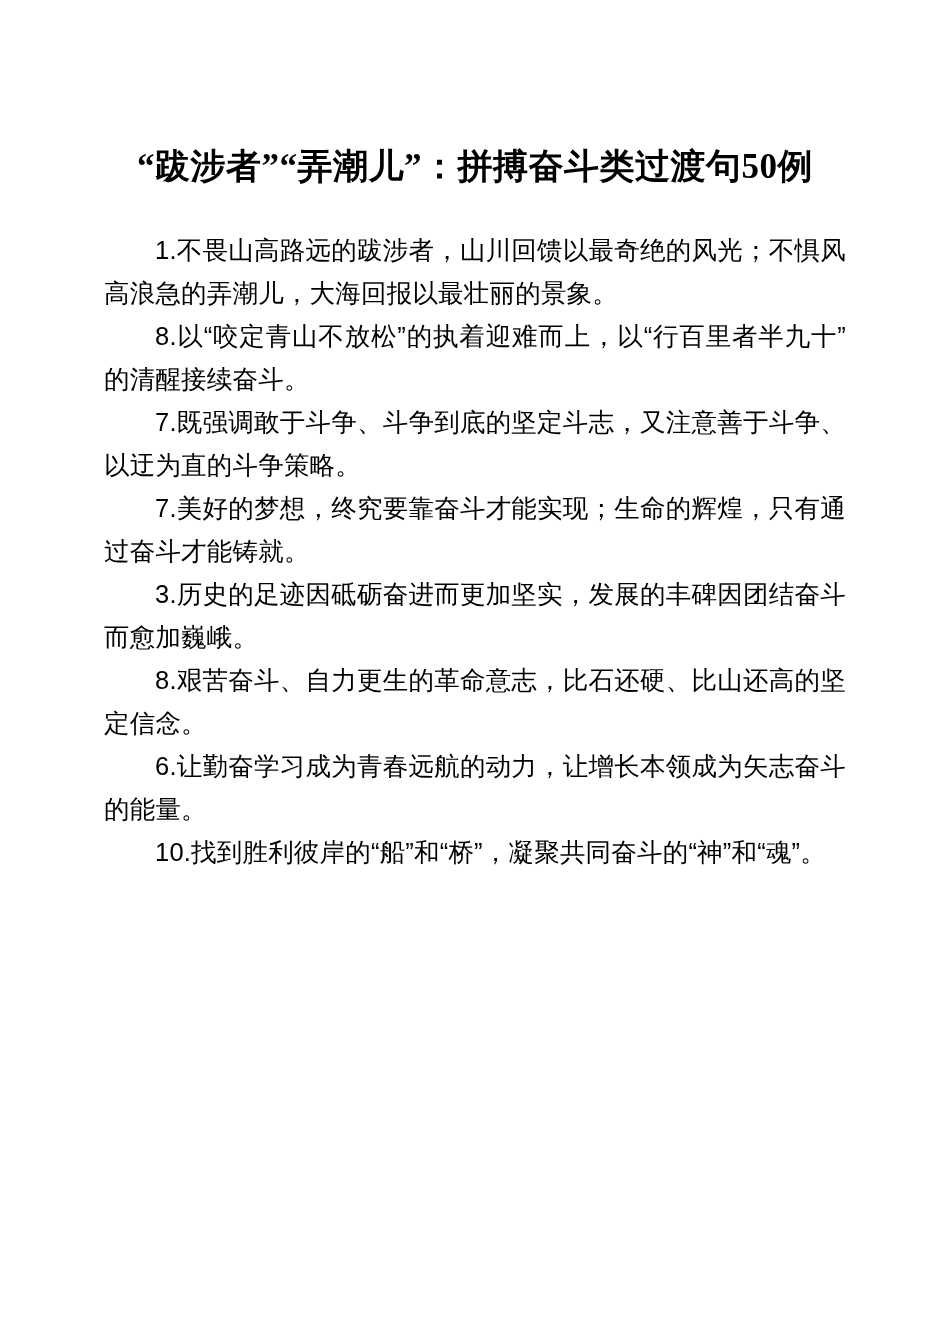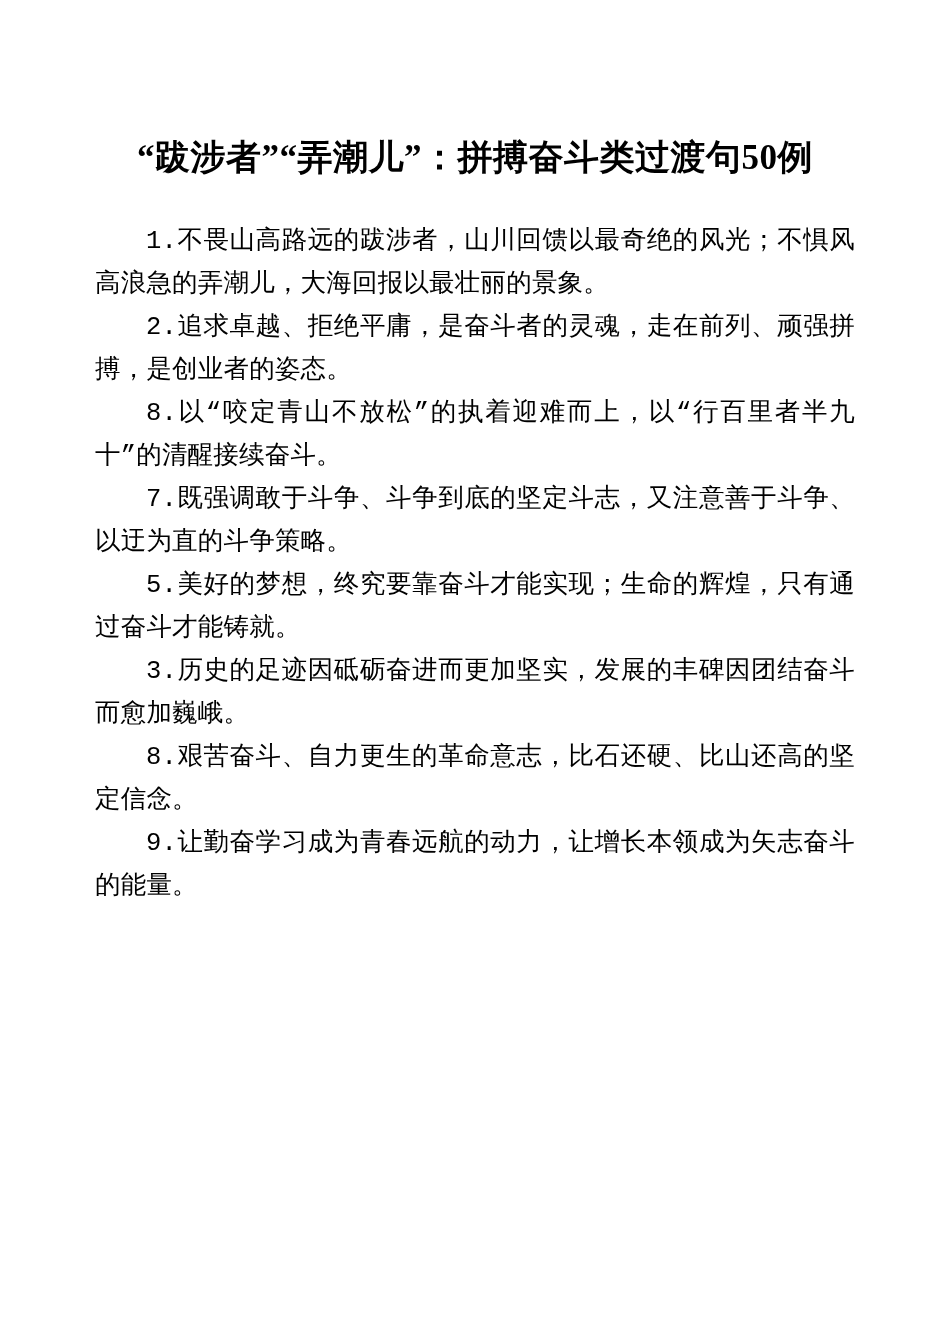--- a/index.html
+++ b/index.html
@@ -16,21 +16,21 @@
     color: #000000;
     -webkit-font-smoothing: antialiased;
   }
 
   .page {
     position: relative;
     width: 950px;
     height: 1116px;
     background: #ffffff;
     box-sizing: border-box;
-    padding: 3px;
+    padding: 12px;
   }
 
   
   .doc-title {
     margin: 0;
     padding: 0 92px;
     padding-top: 128px;
     font-family: "Liberation Serif", "DejaVu Serif", serif;
     font-weight: bold;
     font-size: 35px;
@@ -44,42 +44,42 @@
   
   .doc-body {
     margin: 0;
     padding: 0 92px;
     padding-top: 36px;
   }
 
   .para {
     margin: 0;
     padding: 0;
-    font-family: Liberation Mono, monospace;
+    font-family: Liberation Sans, sans-serif;
     font-size: 25.5px;
     line-height: 43px;
     text-align: justify;
     text-justify: inter-ideograph;
     text-indent: 51px;
     color: #000000;
     word-break: break-all;
     letter-spacing: 0.2px;
   }
 </style>
 </head>
 <body>
 
 <div class="page">
 
   <h1 class="doc-title">“跋涉者”“弄潮儿”：拼搏奋斗类过渡句50例</h1>
 
   <div class="doc-body">
     <p class="para">1.不畏山高路远的跋涉者，山川回馈以最奇绝的风光；不惧风高浪急的弄潮儿，大海回报以最壮丽的景象。</p>
-    <p class="para">2.追求卓越、拒绝平庸，是奋斗者的灵魂，走在前列、顽强拼搏，是创业者的姿态。</p>
     <p class="para">8.以“咬定青山不放松”的执着迎难而上，以“行百里者半九十”的清醒接续奋斗。</p>
     <p class="para">7.既强调敢于斗争、斗争到底的坚定斗志，又注意善于斗争、以迂为直的斗争策略。</p>
-    <p class="para">5.美好的梦想，终究要靠奋斗才能实现；生命的辉煌，只有通过奋斗才能铸就。</p>
+    <p class="para">7.美好的梦想，终究要靠奋斗才能实现；生命的辉煌，只有通过奋斗才能铸就。</p>
     <p class="para">3.历史的足迹因砥砺奋进而更加坚实，发展的丰碑因团结奋斗而愈加巍峨。</p>
     <p class="para">8.艰苦奋斗、自力更生的革命意志，比石还硬、比山还高的坚定信念。</p>
-    <p class="para">9.让勤奋学习成为青春远航的动力，让增长本领成为矢志奋斗的能量。</p>
+    <p class="para">6.让勤奋学习成为青春远航的动力，让增长本领成为矢志奋斗的能量。</p>
+    <p class="para">10.找到胜利彼岸的“船”和“桥”，凝聚共同奋斗的“神”和“魂”。</p>
   </div>
 
 </div>
 
 </body></html>

